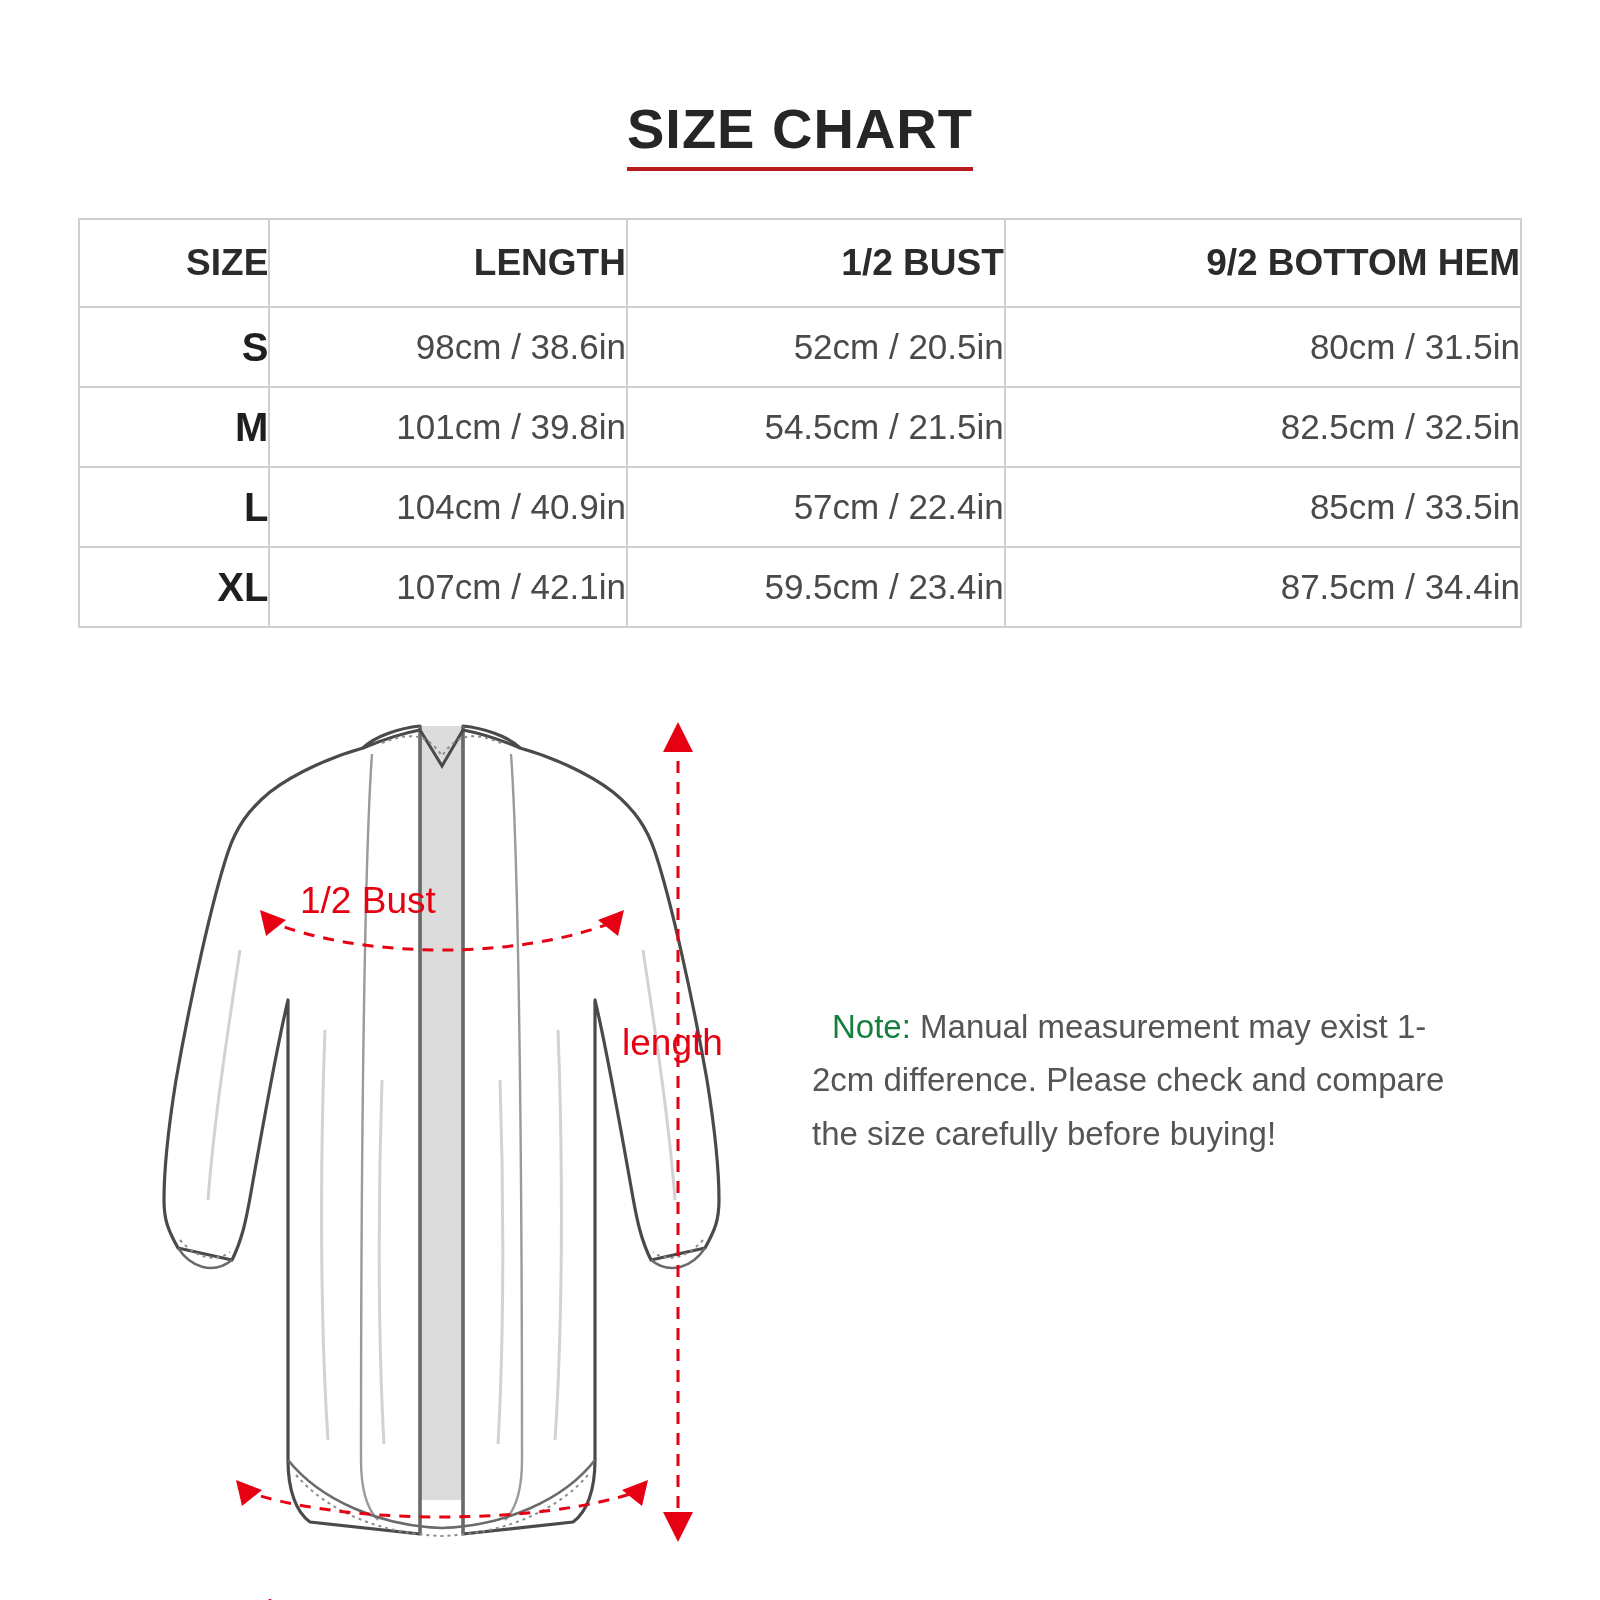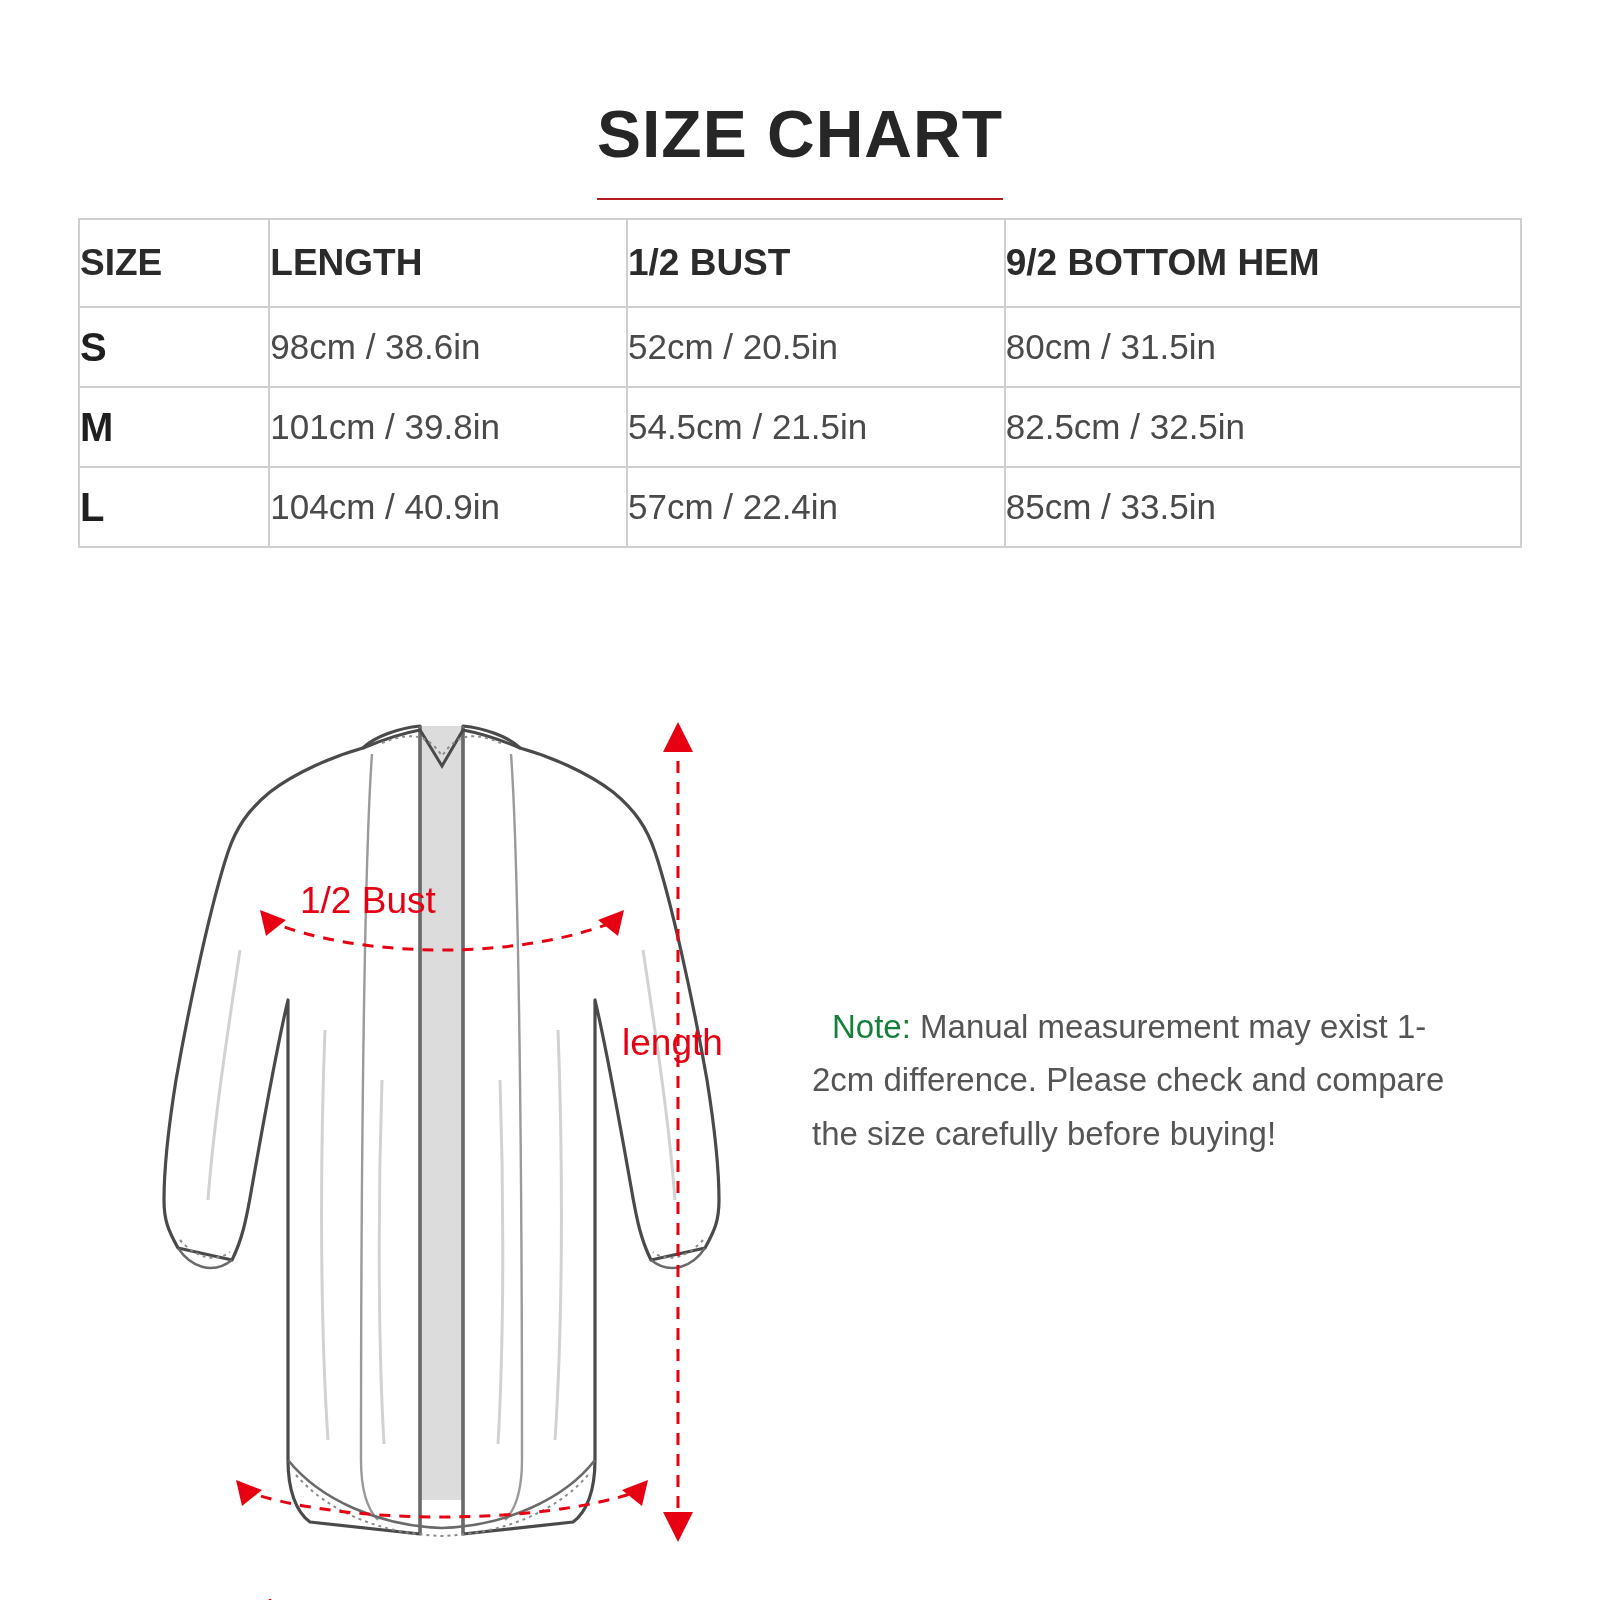--- a/index.html
+++ b/index.html
@@ -19,44 +19,44 @@
   
   .title-wrap {
     position: absolute;
     top: 96px;
     left: 0;
     width: 1600px;
     text-align: center;
   }
   .title {
     display: inline-block;
-    font-size: 66px;
+    font-size: 56px;
     font-weight: bold;
     letter-spacing: 1px;
     color: #262626;
-    padding-bottom: 26px;
-    border-bottom: 2px solid #b91c1c;
+    padding-bottom: 6px;
+    border-bottom: 4px solid #b91c1c;
   }
 
   
   .table-wrap {
     position: absolute;
     top: 218px;
     left: 78px;
     width: 1444px;
   }
   table.size-table {
     border-collapse: collapse;
     width: 100%;
     table-layout: fixed;
   }
   table.size-table th,
   table.size-table td {
     border: 2px solid #cfcfcf;
-    text-align: left;
+    text-align: right;
     padding: 0;
     height: 78px;
     vertical-align: middle;
   }
   table.size-table col.c0 { width: 13.2%; }
   table.size-table col.c1 { width: 24.8%; }
   table.size-table col.c2 { width: 26.2%; }
   table.size-table col.c3 { width: 35.8%; }
 
   table.size-table thead th {
@@ -167,20 +167,26 @@
         <td class="val-cell">101cm / 39.8in</td>
         <td class="val-cell">54.5cm / 21.5in</td>
         <td class="val-cell">82.5cm / 32.5in</td>
       </tr>
       <tr>
         <td class="size-cell">L</td>
         <td class="val-cell">104cm / 40.9in</td>
         <td class="val-cell">57cm / 22.4in</td>
         <td class="val-cell">85cm / 33.5in</td>
       </tr>
+      <tr>
+        <td class="size-cell">XL</td>
+        <td class="val-cell">107cm / 42.1in</td>
+        <td class="val-cell">59.5cm / 23.4in</td>
+        <td class="val-cell">87.5cm / 34.4in</td>
+      </tr>
     </tbody>
   </table>
 </div>
 
 <div class="illus">
   <svg width="640" height="860" viewBox="0 0 640 860" xmlns="http://www.w3.org/2000/svg">
 
     <path d="M243,48 C255,36 280,28 300,26 L345,26 C365,28 388,36 400,48
              L400,780 C400,790 396,796 390,800 L255,800 C248,796 243,790 243,780 Z" fill="#dcdcdc" stroke="none"></path>
 

